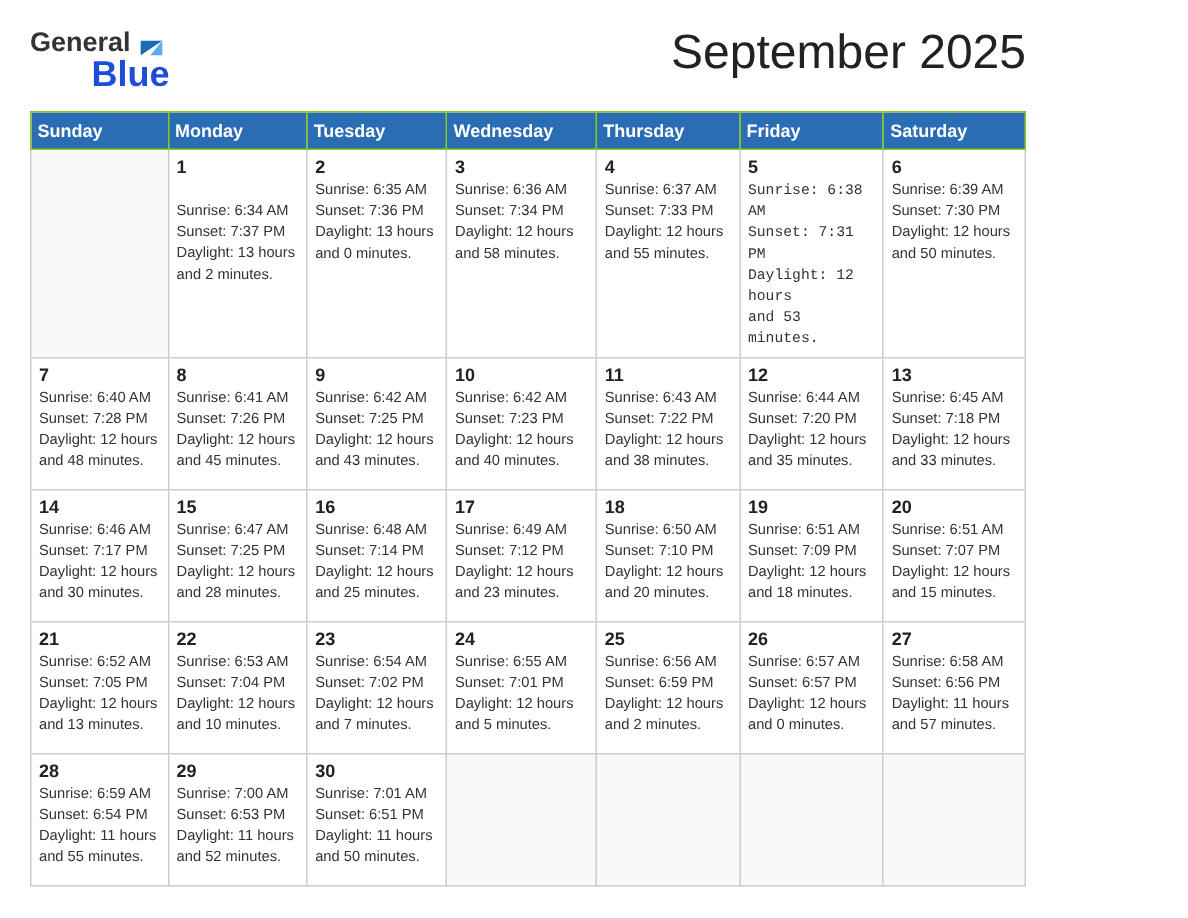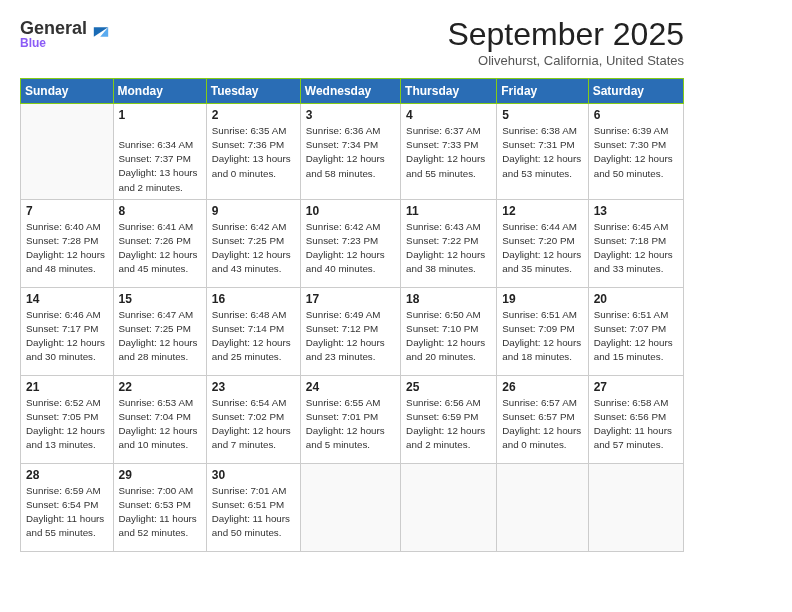--- a/index.html
+++ b/index.html
@@ -88,26 +88,25 @@
   <div class="header">
     <div class="logo">
       <div>
         <div style="display:flex;align-items:center;">
           <span class="logo-general" style="font-size:18px;font-weight:bold;">General</span>
           <svg class="logo-icon" viewBox="0 0 30 30" xmlns="http://www.w3.org/2000/svg">
             <polygon points="6,26 24,14 6,14" fill="#1a6bb5"></polygon>
             <polygon points="14,26 24,14 24,26" fill="#5aabf0"></polygon>
           </svg>
         </div>
-        <div style="color:#8b5cf6;font-size:12px;font-weight:bold;margin-top:-4px;">Blue</div>
+        <div style="color:#1d4ed8;font-size:24px;font-weight:bold;margin-top:-4px;text-align:right;">Blue</div>
       </div>
     </div>
     <div class="title-block">
       <div class="month-title">September 2025</div>
-      <div class="location">Olivehurst, California, United States</div>
     </div>
   </div>
 
   <table class="calendar">
     <thead>
       <tr>
         <th>Sunday</th>
         <th>Monday</th>
         <th>Tuesday</th>
         <th>Wednesday</th>
@@ -142,21 +141,21 @@
           </td>
           <td>
             <span class="day-num">4</span>
             <div class="day-info" style="white-space: pre-line;">Sunrise: 6:37 AM
 Sunset: 7:33 PM
 Daylight: 12 hours
 and 55 minutes.</div>
           </td>
           <td>
             <span class="day-num">5</span>
-            <div class="day-info" style="white-space: pre-line;">Sunrise: 6:38 AM
+            <div class="day-info" style="white-space: pre-line; font-family: Liberation Mono, monospace;">Sunrise: 6:38 AM
 Sunset: 7:31 PM
 Daylight: 12 hours
 and 53 minutes.</div>
           </td>
           <td>
             <span class="day-num">6</span>
             <div class="day-info" style="white-space: pre-line;">Sunrise: 6:39 AM
 Sunset: 7:30 PM
 Daylight: 12 hours
 and 50 minutes.</div>

